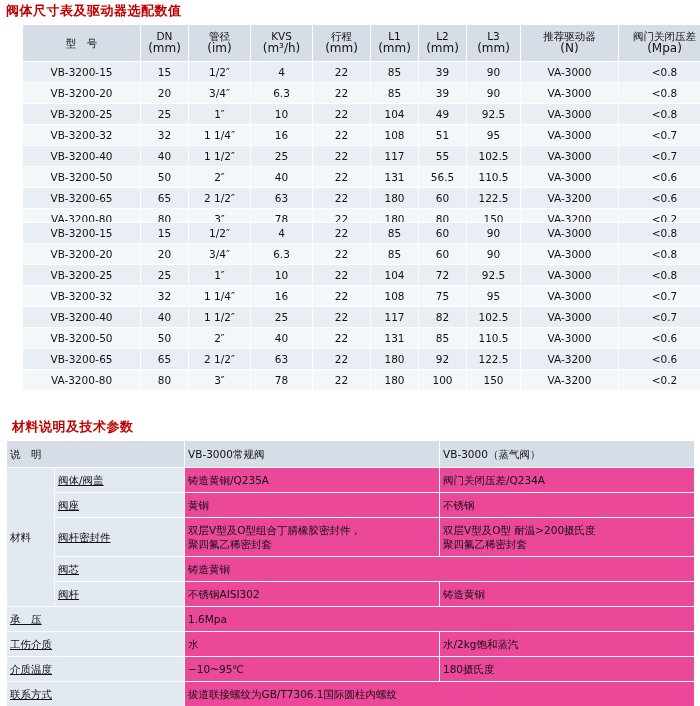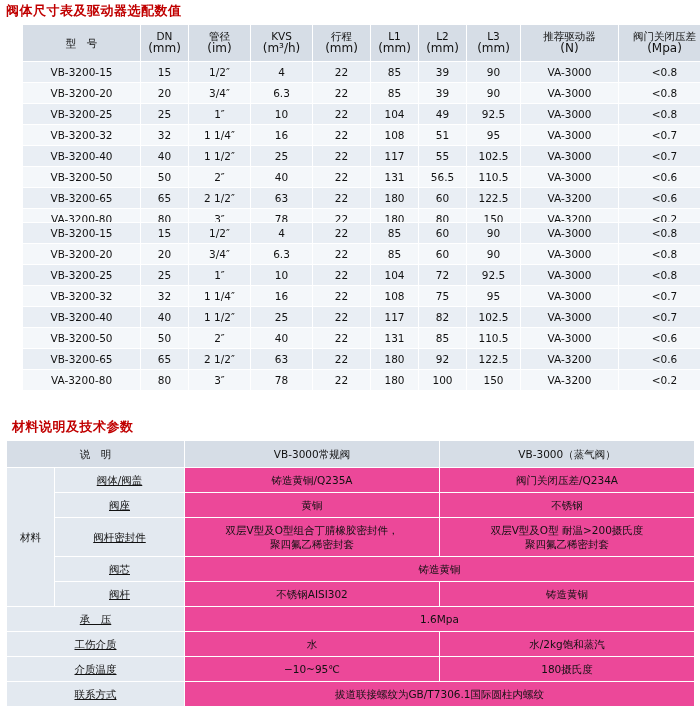--- a/index.html
+++ b/index.html
@@ -68,21 +68,21 @@
   
   .mat-table {
     position: absolute;
     left: 6px;
     top: 440px;
     width: 688px;
     font-size: 10.5px;
   }
   .mat-table td, .mat-table th {
     border: 1px solid #ffffff;
-    text-align: center;
+    text-align: left;
     vertical-align: middle;
     padding: 2px 3px;
     line-height: 1.35;
   }
   .mat-table .hdr {
     background: #d6dde6;
     font-weight: normal;
     height: 22px;
   }
   .mat-table .lbl {

